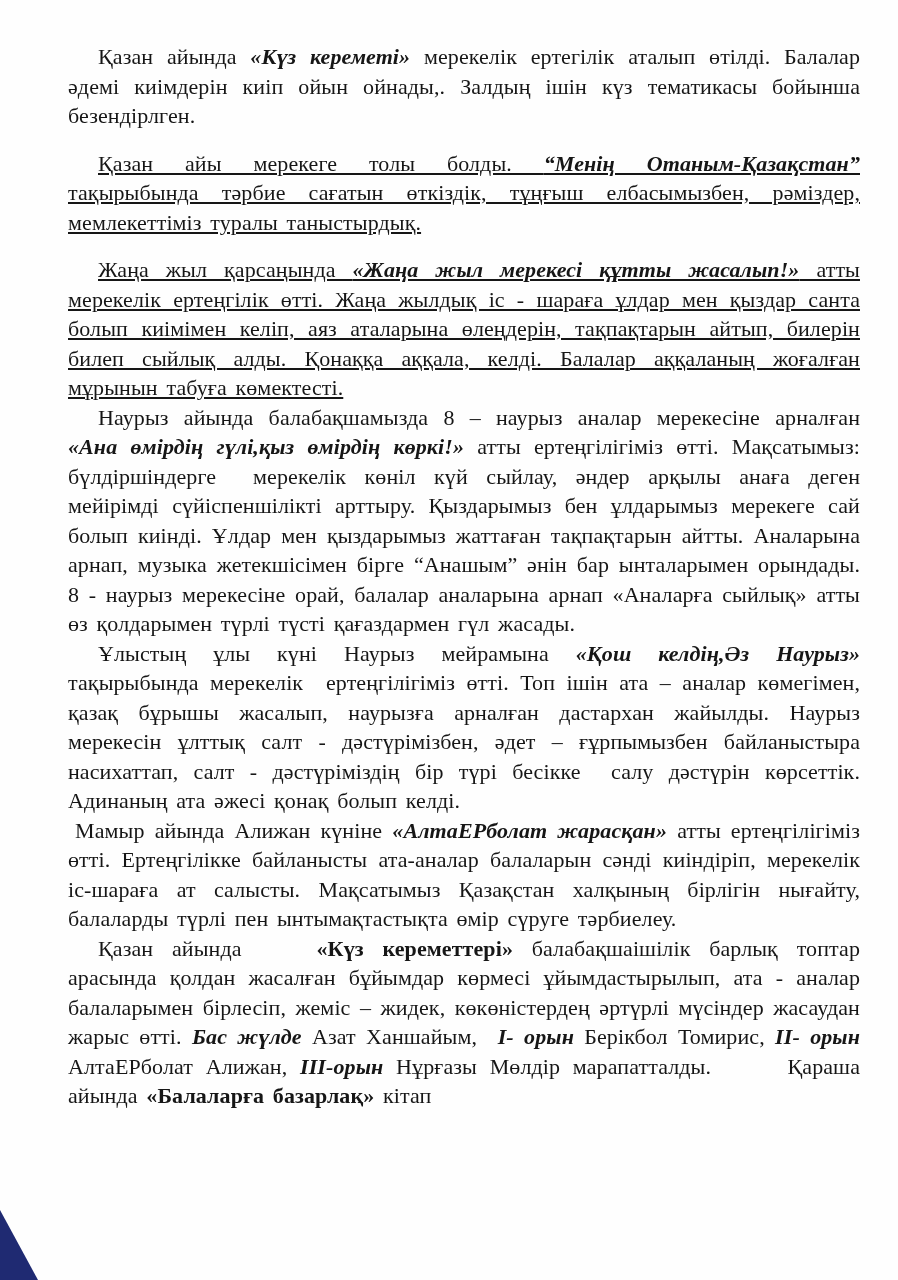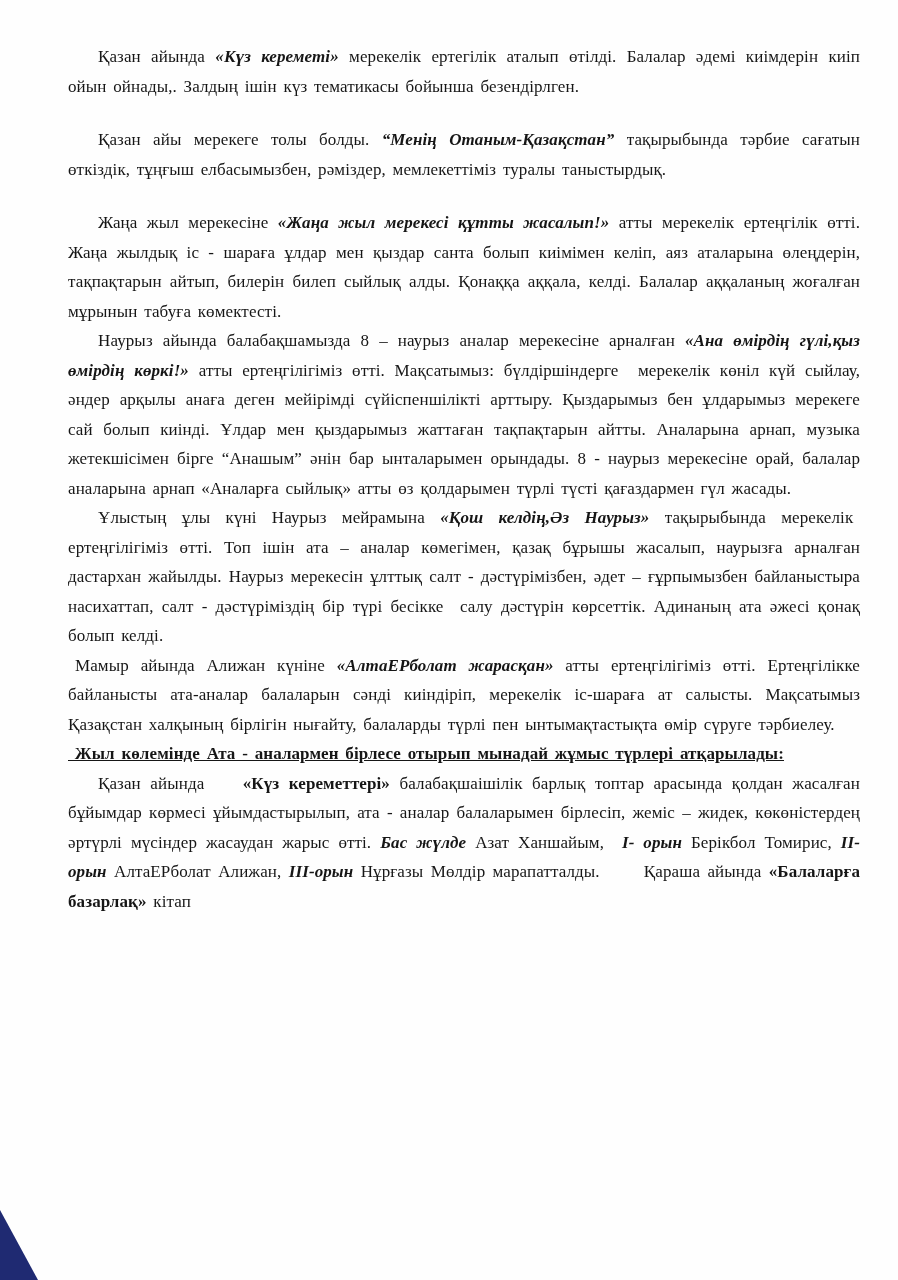--- a/index.html
+++ b/index.html
@@ -14,31 +14,31 @@
     background: #fefefe;
     overflow: hidden;
     font-family: "Liberation Serif", "DejaVu Serif", serif;
   }
   .doc {
     position: absolute;
     left: 68px;
     top: 42px;
     width: 792px;
     color: #161616;
-    font-size: 17px;
+    font-size: 22px;
     line-height: 29.5px;
     text-align: justify;
     word-spacing: 0.14em;
     letter-spacing: 0.1px;
   }
   .doc p {
     margin: 0;
     padding: 0;
   }
-  .doc p.gap { margin-top: 24px; }
+  .doc p.gap { margin-top: 18px; text-decoration: underline; }
   .doc p.indent { text-indent: 30px; }
   .doc p.indent-small { text-indent: 7px; }
   .b { font-weight: bold; }
   .i { font-style: italic; }
   .u { text-decoration: underline; }
   .heading { font-weight: bold; }
   .corner-triangle {
     position: absolute;
     left: 0;
     bottom: 0;
@@ -47,21 +47,20 @@
     clip-path: polygon(0 0, 0 100%, 100% 100%);
   }
 </style>
 </head>
 <body>
 
 <div class="page">
   <div class="doc">
       <p class="indent"><span>Қазан айында </span><span class="b i">«Күз кереметі»</span><span> мерекелік ертегілік аталып өтілді. Балалар әдемі киімдерін киіп ойын ойнады,. Залдың ішін күз тематикасы бойынша безендірлген.</span></p>
       <p class="gap indent"><span>Қазан айы мерекеге толы болды. </span><span class="b i">“Менің Отаным-Қазақстан”</span><span> тақырыбында тәрбие сағатын өткіздік, тұңғыш елбасымызбен, рәміздер, мемлекеттіміз туралы таныстырдық.</span></p>
-      <p class="gap indent"><span>Жаңа жыл мерекесіне </span><span class="b i">«Жаңа жыл мерекесі құтты жасалып!»</span><span> атты мерекелік ертеңгілік өтті. Жаңа жылдық іс - шараға ұлдар мен қыздар санта болып киімімен келіп, аяз аталарына өлеңдерін, тақпақтарын айтып, билерін билеп сыйлық алды. Қонаққа аққала, келді. Балалар аққаланың жоғалған мұрынын табуға көмектесті.</span></p>
+      <p class="gap indent"><span>Жаңа жыл қарсаңында </span><span class="b i">«Жаңа жыл мерекесі құтты жасалып!»</span><span> атты мерекелік ертеңгілік өтті. Жаңа жылдық іс - шараға ұлдар мен қыздар санта болып киімімен келіп, аяз аталарына өлеңдерін, тақпақтарын айтып, билерін билеп сыйлық алды. Қонаққа аққала, келді. Балалар аққаланың жоғалған мұрынын табуға көмектесті.</span></p>
       <p class="indent"><span>Наурыз айында балабақшамызда 8 – наурыз аналар мерекесіне арналған </span><span class="b i">«Ана өмірдің гүлі,қыз өмірдің көркі!»</span><span> атты ертеңгілігіміз өтті. Мақсатымыз: бүлдіршіндерге&nbsp; мерекелік көніл күй сыйлау, әндер арқылы анаға деген мейірімді сүйіспеншілікті арттыру. Қыздарымыз бен ұлдарымыз мерекеге сай болып киінді. Ұлдар мен қыздарымыз жаттаған тақпақтарын айтты. Аналарына арнап, музыка жетекшісімен бірге “Анашым” әнін бар ынталарымен орындады. 8 - наурыз мерекесіне орай, балалар аналарына арнап «Аналарға сыйлық» атты өз қолдарымен түрлі түсті қағаздармен гүл жасады.</span></p>
       <p class="indent"><span>Ұлыстың ұлы күні Наурыз мейрамына </span><span class="b i">«Қош келдің,Әз Наурыз»</span><span> тақырыбында мерекелік&nbsp; ертеңгілігіміз өтті. Топ ішін ата – аналар көмегімен, қазақ бұрышы жасалып, наурызға арналған дастархан жайылды. Наурыз мерекесін ұлттық салт - дәстүрімізбен, әдет – ғұрпымызбен байланыстыра насихаттап, салт - дәстүріміздің бір түрі бесікке&nbsp; салу дәстүрін көрсеттік. Адинаның ата әжесі қонақ болып келді.</span></p>
       <p class="indent-small"><span>Мамыр айында Алижан күніне </span><span class="b i">«АлтаЕРболат жарасқан»</span><span> атты ертеңгілігіміз өтті. Ертеңгілікке байланысты ата-аналар балаларын сәнді киіндіріп, мерекелік іс-шараға ат салысты. Мақсатымыз Қазақстан халқының бірлігін нығайту, балаларды түрлі пен ынтымақтастықта өмір сүруге тәрбиелеу.</span></p>
-      <p class="heading"><span class="u">&nbsp;Жыл көлемінде Ата - аналармен бірлесе отырып мынадай жұмыс түрлері атқарылады:</span></p>
       <p class="indent"><span>Қазан айында&nbsp;&nbsp;&nbsp; </span><span class="b">«Күз кереметтері»</span><span> балабақшаішілік барлық топтар арасында қолдан жасалған бұйымдар көрмесі ұйымдастырылып, ата - аналар балаларымен бірлесіп, жеміс – жидек, көкөністердең әртүрлі мүсіндер жасаудан жарыс өтті. </span><span class="b i">Бас жүлде</span><span> Азат Ханшайым,&nbsp; </span><span class="b i">I- орын</span><span> Берікбол Томирис, </span><span class="b i">II- орын</span><span> АлтаЕРболат Алижан, </span><span class="b i">III-орын</span><span> Нұрғазы Мөлдір марапатталды.&nbsp;&nbsp;&nbsp;&nbsp;&nbsp; Қараша айында </span><span class="b">«Балаларға базарлақ»</span><span> кітап</span></p>
     </div>
   <div class="corner-triangle" style="background: rgb(31, 42, 114);"></div>
 </div>
 
 </body></html>

